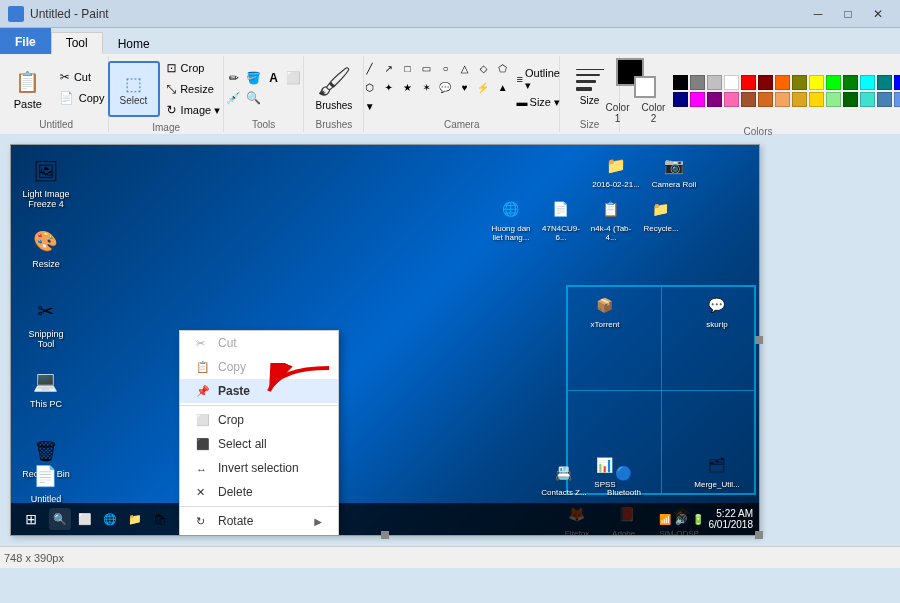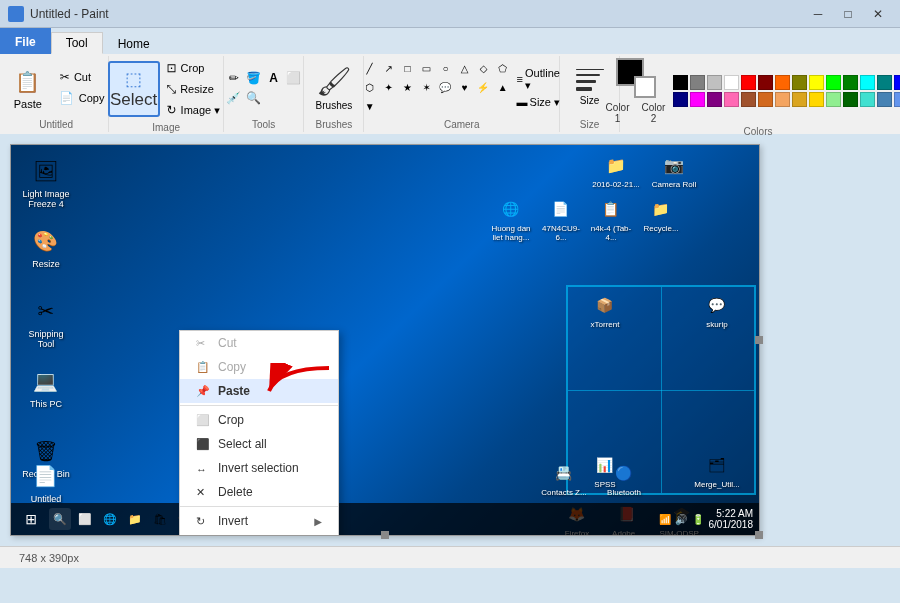--- a/index.html
+++ b/index.html
@@ -152,21 +152,21 @@
       align-items: center;
       justify-content: center;
       width: 52px;
       height: 56px;
       cursor: pointer;
       border: 2px solid #3a7bd5;
       border-radius: 3px;
       background: #d8eaff;
     }
     .select-btn .btn-icon { font-size: 18px; color: #3a7bd5; }
-    .select-btn .btn-label { font-size: 17px; color: #333; }
+    .select-btn .btn-label { font-size: 10px; color: #333; }
 
     
     .tools-icons {
       display: grid;
       grid-template-columns: repeat(4, 18px);
       gap: 2px;
     }
     .tool-icon {
       width: 18px; height: 18px;
       display: flex; align-items: center; justify-content: center;
@@ -365,21 +365,21 @@
       top: 218px;
       z-index: 200;
     }
 
     .status-bar {
       height: 22px;
       background: #f0f0f0;
       border-top: 1px solid #ccc;
       display: flex;
       align-items: center;
-      padding: 0 19px;
+      padding: 0 4px;
       font-size: 11px;
       color: #555;
       gap: 20px;
     }
     .desktop-top-icon {
       display: flex;
       flex-direction: column;
       align-items: center;
       width: 50px;
     }
@@ -721,21 +721,21 @@
             <span class="cm-icon">↔</span>
             <span>Invert selection</span>
           </div>
           <div class="context-menu-item">
             <span class="cm-icon">✕</span>
             <span>Delete</span>
           </div>
           <div class="context-menu-separator"></div>
           <div class="context-menu-item has-arrow">
             <span class="cm-icon">↻</span>
-            <span>Invert</span>
+            <span>Rotate</span>
           </div>
           <div class="context-menu-item"></div>
         </div>
 
       <div class="arrow-pointer">
         <svg width="80" height="50" viewBox="0 0 80 50">
           <defs>
             <marker id="arrowhead" markerWidth="8" markerHeight="6" refX="8" refY="3" orient="auto">
               <polygon points="0 0, 8 3, 0 6" fill="#e00000"></polygon>
             </marker>

